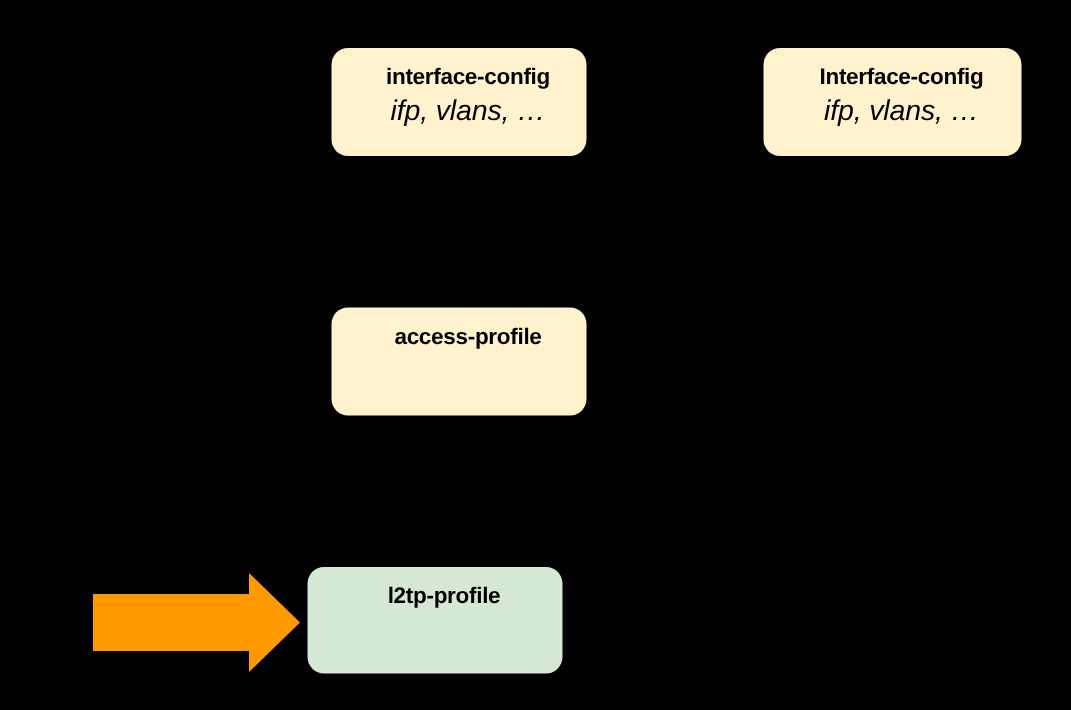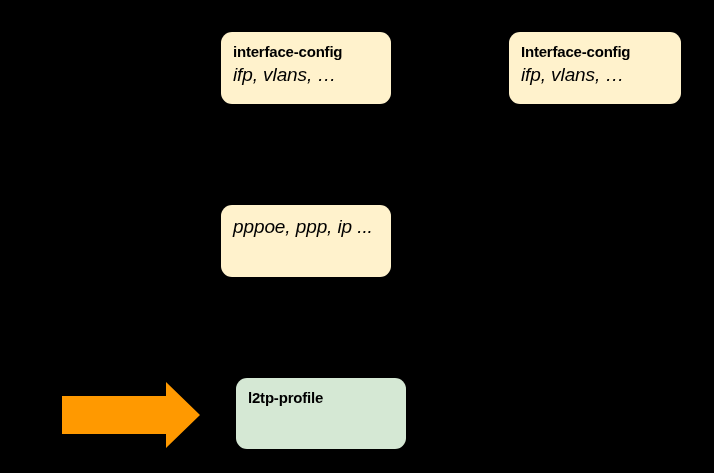--- a/index.html
+++ b/index.html
@@ -8,20 +8,21 @@
     padding: 0;
     background: #000000;
   }
   #canvas {
     position: relative;
     width: 714px;
     height: 473px;
     background: #000000;
     overflow: hidden;
     font-family: "Liberation Sans", "DejaVu Sans", sans-serif;
+    text-align: center;
   }
   .node {
     position: absolute;
     box-sizing: border-box;
     border-radius: 11px;
     padding: 12px 0 0 12px;
     color: #000000;
     line-height: 1.0;
   }
   .node-cream { background: #FFF2CC; }
@@ -60,20 +61,20 @@
     <span class="node-title">interface-config</span>
     <span class="node-sub">ifp, vlans, …</span>
   </div>
 
   <div class="node node-cream" style="left:509px; top:32px; width:172px; height:72px;">
     <span class="node-title">Interface-config</span>
     <span class="node-sub">ifp, vlans, …</span>
   </div>
 
   <div class="node node-cream" style="left:221px; top:205px; width:170px; height:72px;">
-    <span class="node-sub">pppoe, ppp, ip ...</span>
+    <span class="node-title">access-profile</span>
   </div>
 
-  <div class="node node-green" style="left:236px; top:378px; width:170px; height:71px;">
+  <div class="node node-green" style="left:205px; top:378px; width:170px; height:71px;">
     <span class="node-title">l2tp-profile</span>
   </div>
 
 </div>
 
 </body></html>

